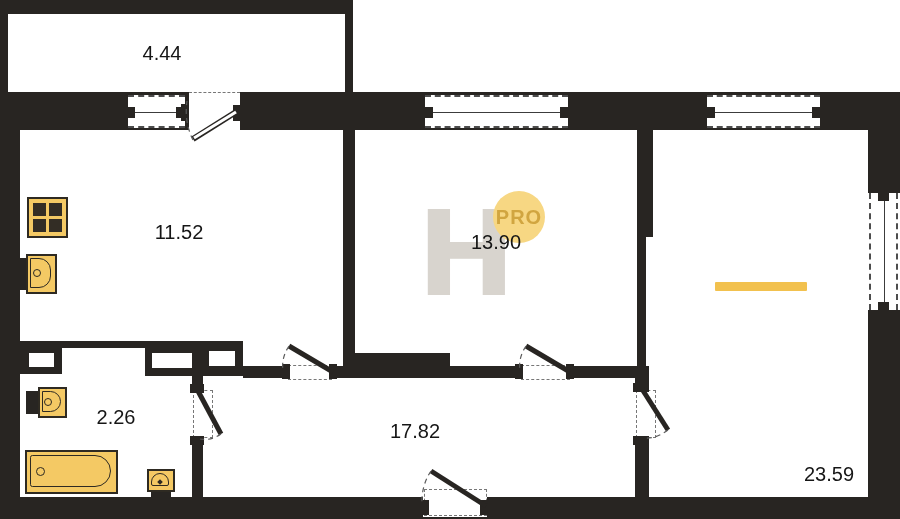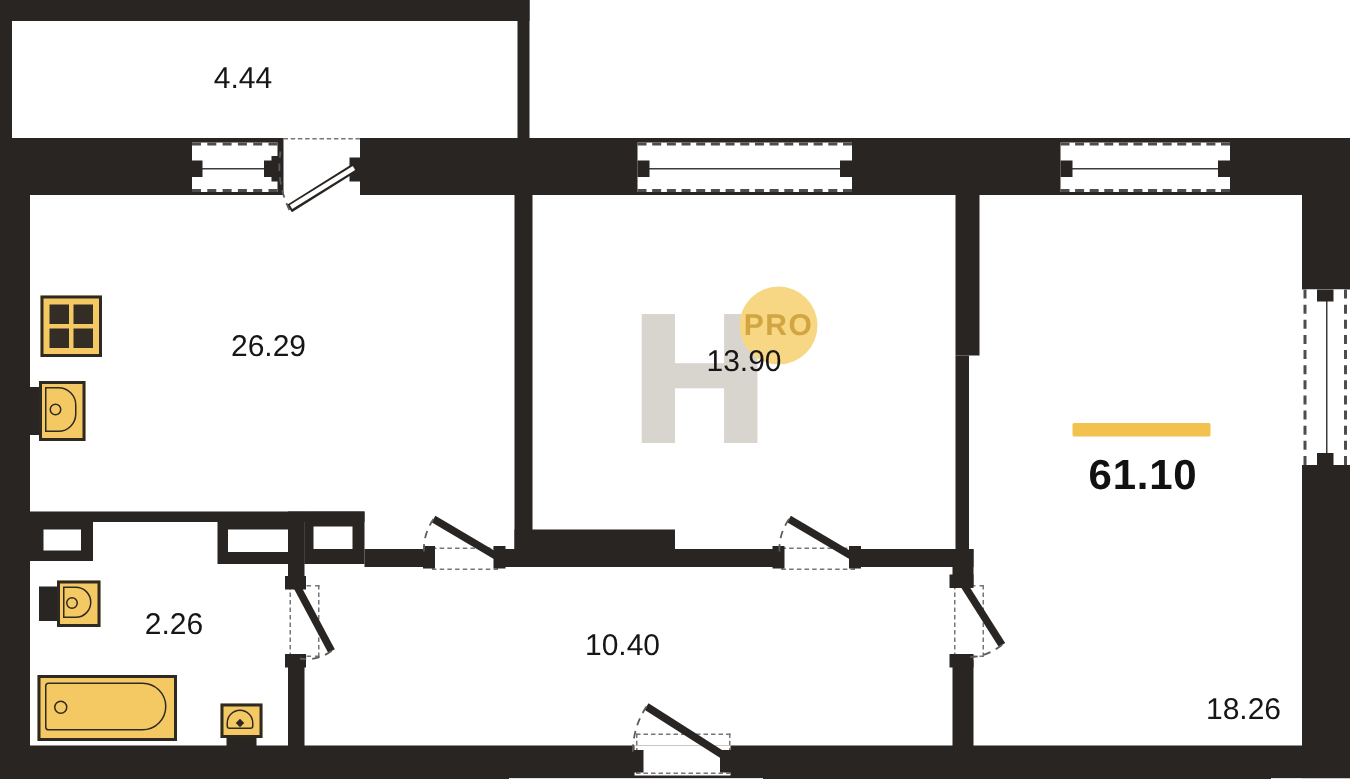--- a/index.html
+++ b/index.html
@@ -179,22 +179,21 @@
     <div class="jamb" style="left:9px;top:9px;width:4px;height:4px;transform:rotate(45deg);background:#2e2a22"></div>
   </div>
   <div class="jamb" style="left:151px;top:492px;width:20px;height:6px"></div>
 
   <div class="wm-h" style="left:417px;top:212px">H</div>
   <div class="wm-badge" style="left:493px;top:191px">
     <span>PRO</span>
   </div>
 
   <div class="lbl" style="left:162px;top:53px">4.44</div>
-  <div class="lbl" style="left:179px;top:232px">26.29</div>
+  <div class="lbl" style="left:179px;top:232px">11.52</div>
   <div class="lbl" style="left:496px;top:242px">13.90</div>
   <div class="lbl" style="left:116px;top:417px">2.26</div>
-  <div class="lbl" style="left:415px;top:431px">10.40</div>
-  <div class="lbl" style="left:829px;top:474px">18.26</div>
+  <div class="lbl" style="left:415px;top:431px">17.82</div>
+  <div class="lbl" style="left:829px;top:474px">23.59</div>
 
   <div class="accent-bar" style="left:715px;top:282px;width:92px;height:9px"></div>
-  <div class="lbl-total" style="left:762px;top:317px">61.10</div>
 
 </div>
 
 </body></html>

